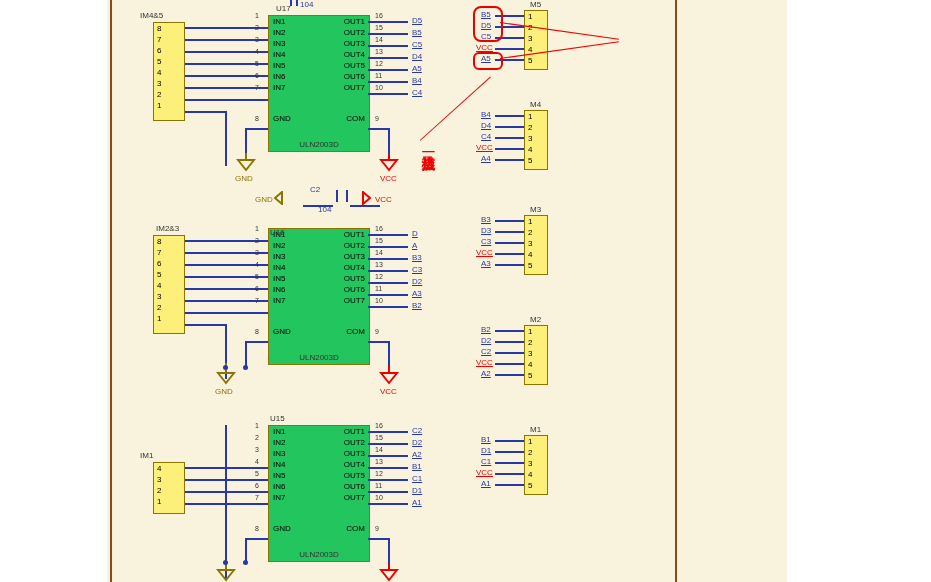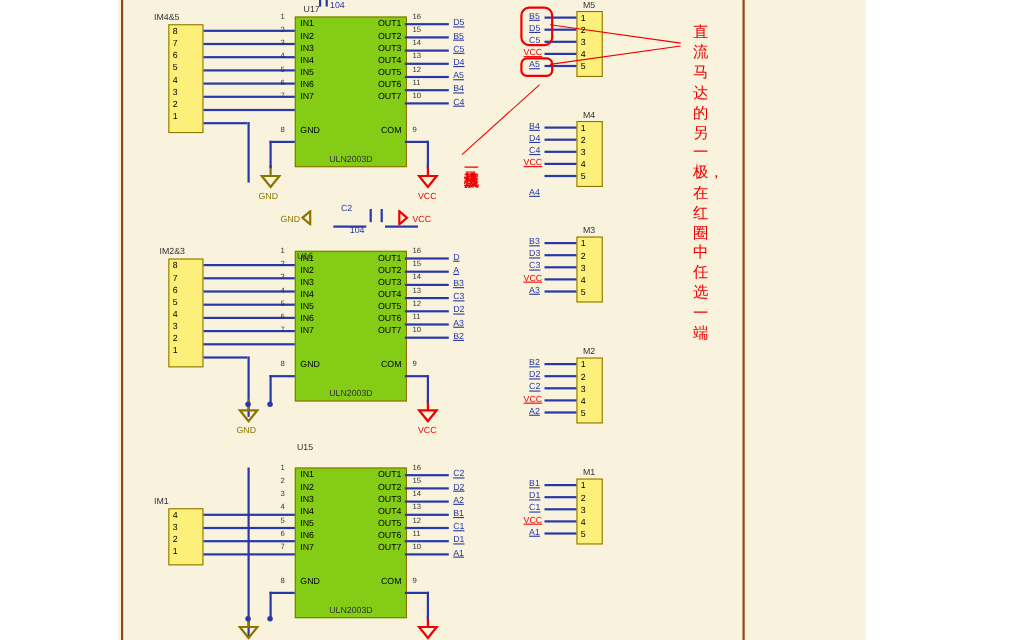--- a/index.html
+++ b/index.html
@@ -1,20 +1,20 @@
 <!DOCTYPE html>
 <html><head>
 <meta charset="utf-8">
 <style>
 body{margin:0;font-family:Arial,sans-serif;font-size:9px;background:#fff}
 .board{position:relative;width:931px;height:582px}
 .bg{position:absolute;left:107px;top:0;width:680px;height:582px;background:#f9f3dd}
 .border-r{position:absolute;left:675px;top:0;width:2px;height:582px;background:#8b4a1a}
 .border-l{position:absolute;left:110px;top:0;width:2px;height:582px;background:#8b4a1a}
-.chip{position:absolute;background:#84cc16;border:1px solid #8b7500;width:100px;height:135px}
+.chip{position:absolute;background:#22c55e;border:1px solid #8b7500;width:100px;height:135px}
 .chip .row{display:flex;justify-content:space-between;padding:1px 4px;font-size:8px;color:#000}
 .chip .lbl{position:absolute;bottom:2px;left:50%;transform:translateX(-50%);font-size:8px;color:#333}
 .pin-num{position:absolute;font-size:7px;color:#333}
 .hdr{position:absolute;background:#fcf07a;border:1px solid #8b7500;width:30px}
 .hdr .p{font-size:8px;padding:1px 3px;color:#000}
 .hdr5{position:absolute;background:#fcf07a;border:1px solid #8b7500;width:22px}
 .hdr5 .p{font-size:8px;padding:1px 3px;color:#000;height:9px}
 .wire{position:absolute;height:2px;background:#2838a8}
 .vwire{position:absolute;width:2px;background:#2838a8}
 .net{position:absolute;font-size:8px;color:#2838a8;text-decoration:underline}
@@ -138,21 +138,21 @@
 <div class="row">
         <span>IN7</span>
         <span>OUT7</span>
       </div>
 <div class="row" style="margin-top:20px">
         <span>GND</span>
         <span>COM</span>
       </div>
 <span class="lbl">ULN2003D</span>
 </div>
-<span class="ref" style="left:270px;top:402px">U15</span>
+<span class="ref" style="left:270px;top:414px">U15</span>
 
 <div class="hdr" style="left:153px;top:22px;height:97px">
 <div class="p">8</div>
       <div class="p">7</div>
       <div class="p">6</div>
       <div class="p">5</div>
       <div class="p">4</div>
       <div class="p">3</div>
       <div class="p">2</div>
       <div class="p">1</div>
@@ -162,21 +162,21 @@
 <div class="hdr" style="left:153px;top:235px;height:97px">
 <div class="p">8</div>
       <div class="p">7</div>
       <div class="p">6</div>
       <div class="p">5</div>
       <div class="p">4</div>
       <div class="p">3</div>
       <div class="p">2</div>
       <div class="p">1</div>
 </div>
-<span class="ref" style="left:145px;top:224px">IM2&amp;3</span>
+<span class="ref" style="left:156px;top:224px">IM2&amp;3</span>
 
 <div class="hdr" style="left:153px;top:462px;height:50px">
 <div class="p">4</div>
       <div class="p">3</div>
       <div class="p">2</div>
       <div class="p">1</div>
 </div>
 <span class="ref" style="left:140px;top:451px">IM1</span>
 
 <div class="hdr5" style="left:524px;top:10px;height:58px">
@@ -198,21 +198,21 @@
       <div class="p">2</div>
       <div class="p">3</div>
       <div class="p">4</div>
       <div class="p">5</div>
 </div>
 <span class="ref" style="left:530px;top:100px">M4</span>
 <span class="net" style="left:481px;top:110px">B4</span>
 <span class="net" style="left:481px;top:121px">D4</span>
 <span class="net" style="left:481px;top:132px">C4</span>
 <span class="net" style="left:476px;top:143px;color:#e00">VCC</span>
-<span class="net" style="left:481px;top:170px">A4</span>
+<span class="net" style="left:481px;top:154px">A4</span>
 
 <div class="hdr5" style="left:524px;top:215px;height:58px">
 <div class="p">1</div>
       <div class="p">2</div>
       <div class="p">3</div>
       <div class="p">4</div>
       <div class="p">5</div>
 </div>
 <span class="ref" style="left:530px;top:205px">M3</span>
 <span class="net" style="left:481px;top:215px">B3</span>
@@ -465,21 +465,20 @@
 
 <span class="cap" style="left:300px;top:0px">104</span>
 <div style="position:absolute;left:290px;top:0px;width:2px;height:6px;background:#2838a8"></div>
 <div style="position:absolute;left:296px;top:0px;width:2px;height:6px;background:#2838a8"></div>
 
 <div class="red-circ" style="left:473px;top:6px;width:26px;height:32px;border-radius:8px"></div>
 <div class="red-circ" style="left:473px;top:52px;width:26px;height:14px;border-radius:6px"></div>
 
 <div class="red-line" style="left:500px;top:22px;width:120px;transform:rotate(8deg)"></div>
 <div class="red-line" style="left:500px;top:58px;width:120px;transform:rotate(-8deg)"></div>
-<div class="red-txt-h" style="left:630px;top:20px;width:18px;line-height:1.3">直流马达的另一极，在红圈中任选一端</div>
 
 <div class="red-line" style="left:420px;top:140px;width:95px;transform:rotate(-42deg)"></div>
 <div class="red-txt" style="left:420px;top:145px">接直流马达一极</div>
 
 <div class="dot" style="left:223px;top:365px"></div>
 <div class="dot" style="left:243px;top:365px"></div>
 <div class="dot" style="left:223px;top:560px"></div>
 <div class="dot" style="left:243px;top:560px"></div>
 
 </div>

